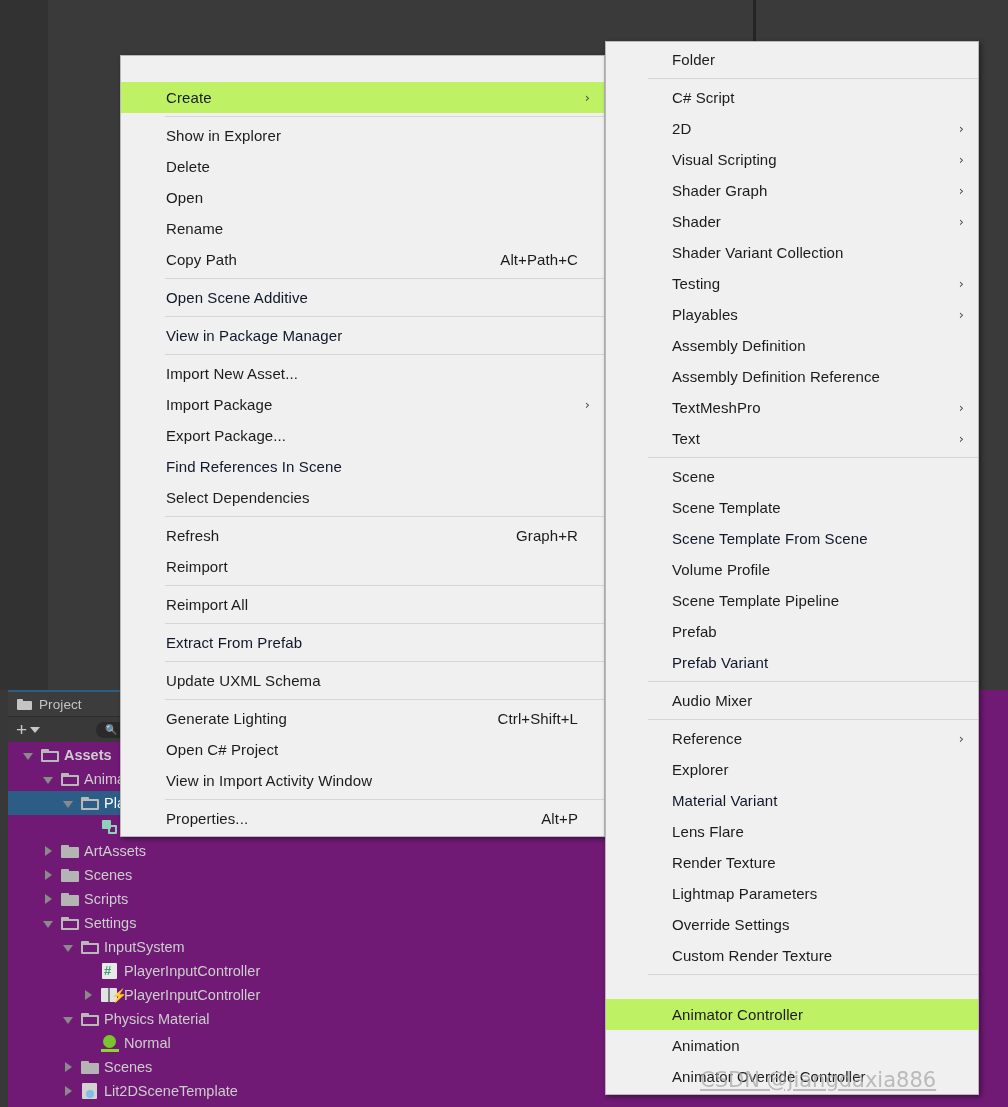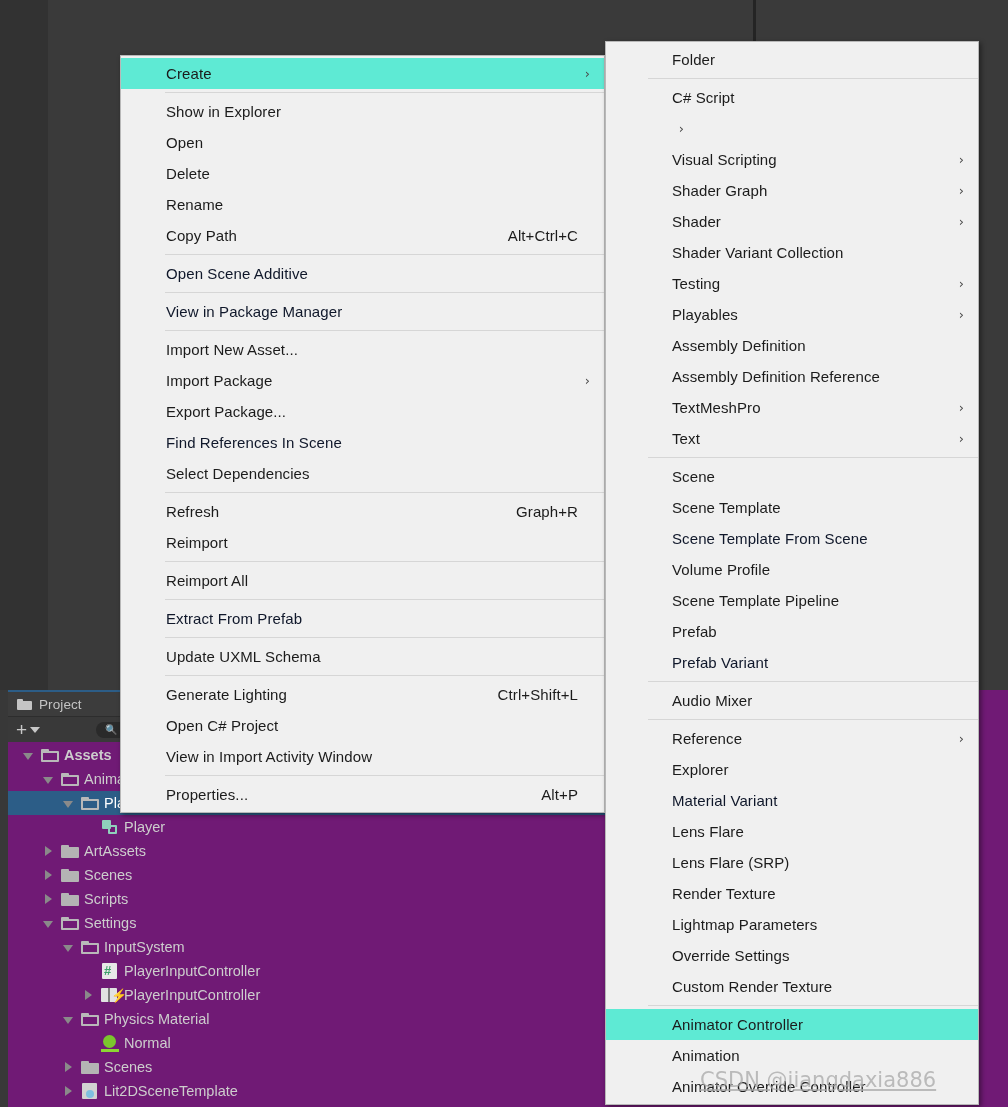--- a/index.html
+++ b/index.html
@@ -180,21 +180,21 @@
     box-sizing: border-box;
     font-size: 15px;
     color: #1b1b1b;
     padding: 2px 0;
   }
   .mi {
     position: relative; height: 31px; display: flex; align-items: center;
     padding-left: 45px; padding-right: 14px; white-space: nowrap;
     letter-spacing: .1px;
   }
-  .mi.hl { background: #5eead4; }
+  .mi.hl { background: #bef264; margin-top: 24px; }
   .mi.dis { color: #0f172a; }
   .mi .label { flex: 1; }
   .mi .shortcut { color: #1b1b1b; font-size: 15px; margin-left: 20px; }
   .mi .arrow {
     width: 12px; text-align: right; color: #4a4a4a; font-size: 13px;
     font-family: "DejaVu Sans", sans-serif;
   }
   .sep {
     height: 1px; background: #d6d6d6; margin: 3px 0 3px 44px;
   }
@@ -345,34 +345,34 @@
     <div class="mi hl">
       <span class="label">Create</span>
       <span class="arrow">›</span>
     </div>
     <div class="sep"></div>
     <div class="mi">
       <span class="label">Show in Explorer</span>
       <span class="arrow"></span>
     </div>
     <div class="mi">
+      <span class="label">Delete</span>
+      <span class="arrow"></span>
+    </div>
+    <div class="mi">
       <span class="label">Open</span>
       <span class="arrow"></span>
     </div>
     <div class="mi">
-      <span class="label">Delete</span>
-      <span class="arrow"></span>
-    </div>
-    <div class="mi">
       <span class="label">Rename</span>
       <span class="arrow"></span>
     </div>
     <div class="mi">
       <span class="label">Copy Path</span>
-      <span class="shortcut">Alt+Ctrl+C</span>
+      <span class="shortcut">Alt+Path+C</span>
       <span class="arrow"></span>
     </div>
     <div class="sep"></div>
     <div class="mi dis">
       <span class="label">Open Scene Additive</span>
       <span class="arrow"></span>
     </div>
     <div class="sep"></div>
     <div class="mi dis">
       <span class="label">View in Package Manager</span>
@@ -450,20 +450,21 @@
     <div class="mi">
       <span class="label">Folder</span>
       <span class="arrow"></span>
     </div>
     <div class="sep"></div>
     <div class="mi">
       <span class="label">C# Script</span>
       <span class="arrow"></span>
     </div>
     <div class="mi">
+      <span class="label">2D</span>
       <span class="arrow">›</span>
     </div>
     <div class="mi">
       <span class="label">Visual Scripting</span>
       <span class="arrow">›</span>
     </div>
     <div class="mi">
       <span class="label">Shader Graph</span>
       <span class="arrow">›</span>
     </div>
@@ -541,24 +542,20 @@
     <div class="mi">
       <span class="label">Explorer</span>
       <span class="arrow"></span>
     </div>
     <div class="mi dis">
       <span class="label">Material Variant</span>
       <span class="arrow"></span>
     </div>
     <div class="mi">
       <span class="label">Lens Flare</span>
-      <span class="arrow"></span>
-    </div>
-    <div class="mi">
-      <span class="label">Lens Flare (SRP)</span>
       <span class="arrow"></span>
     </div>
     <div class="mi">
       <span class="label">Render Texture</span>
       <span class="arrow"></span>
     </div>
     <div class="mi">
       <span class="label">Lightmap Parameters</span>
       <span class="arrow"></span>
     </div>

